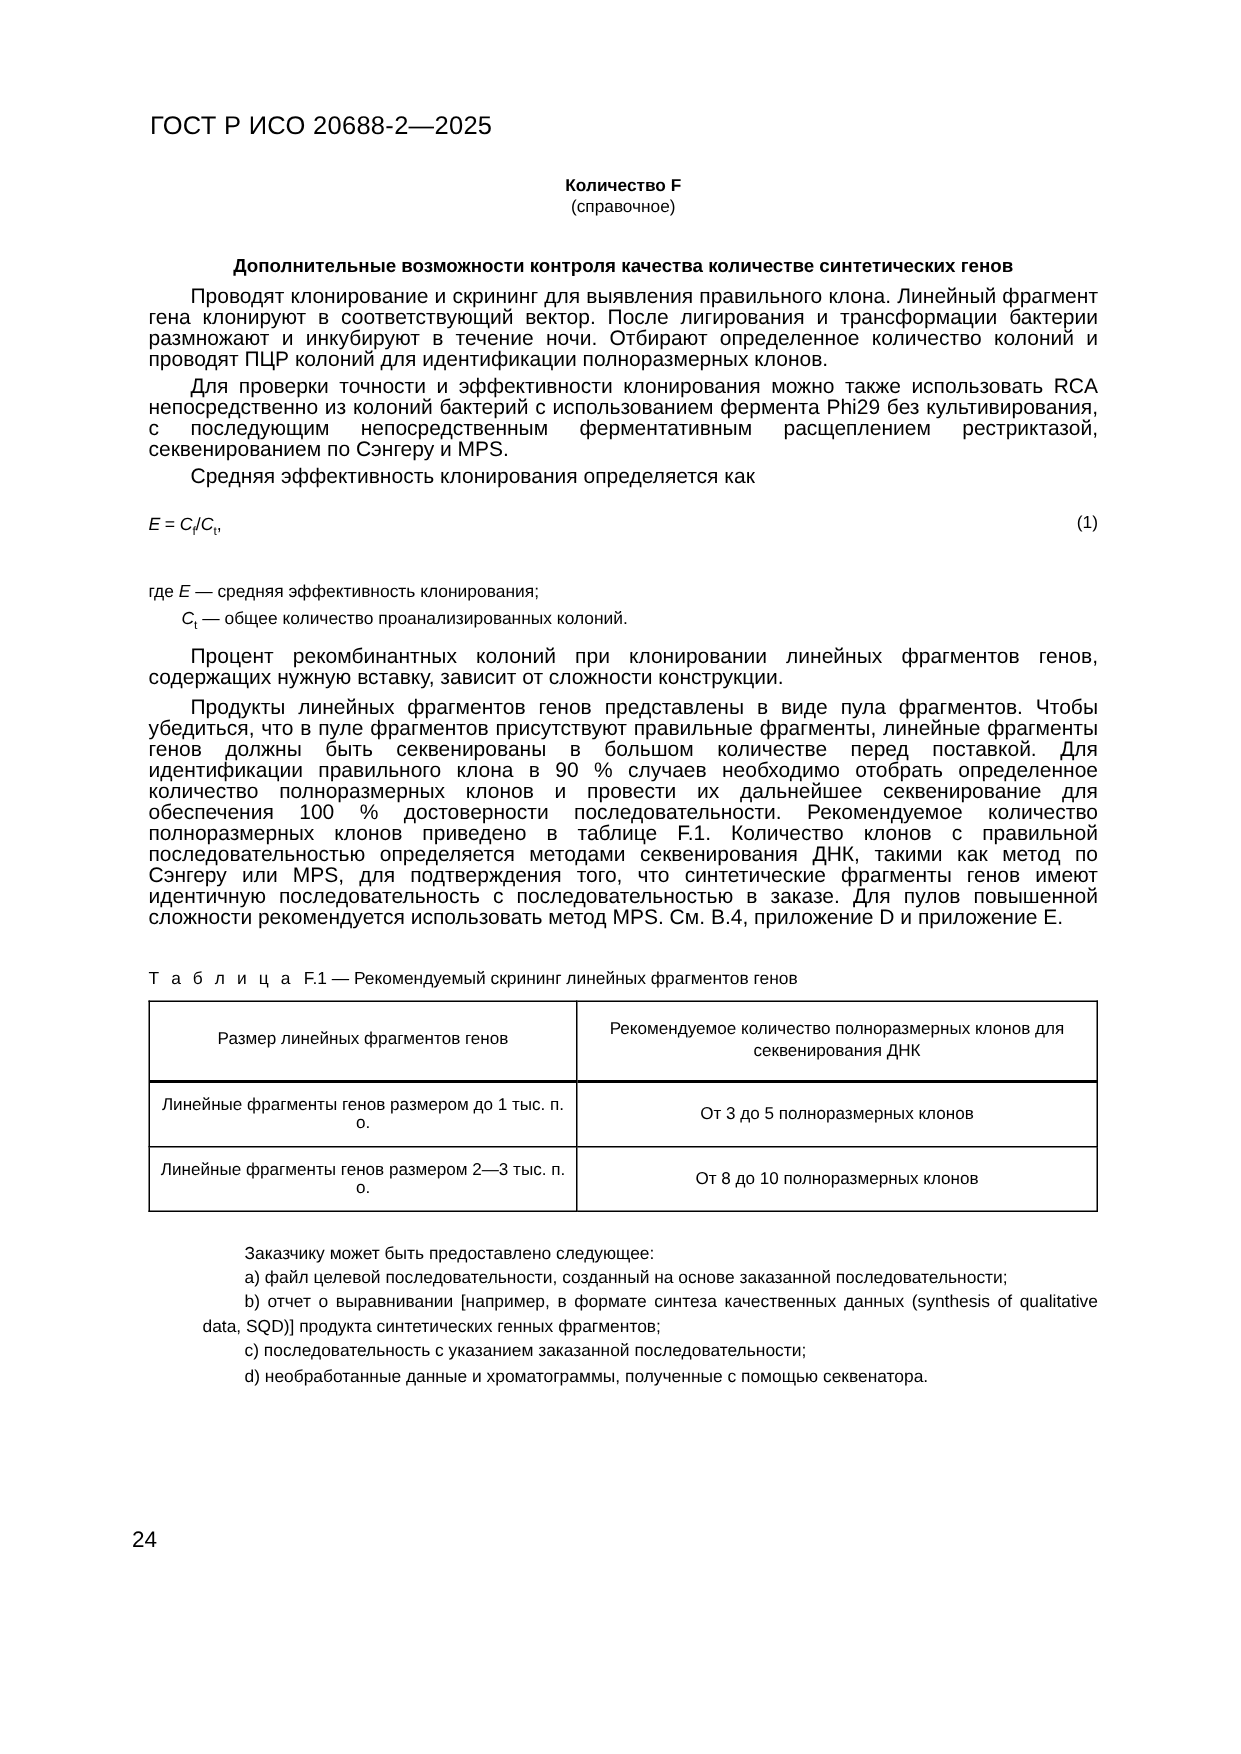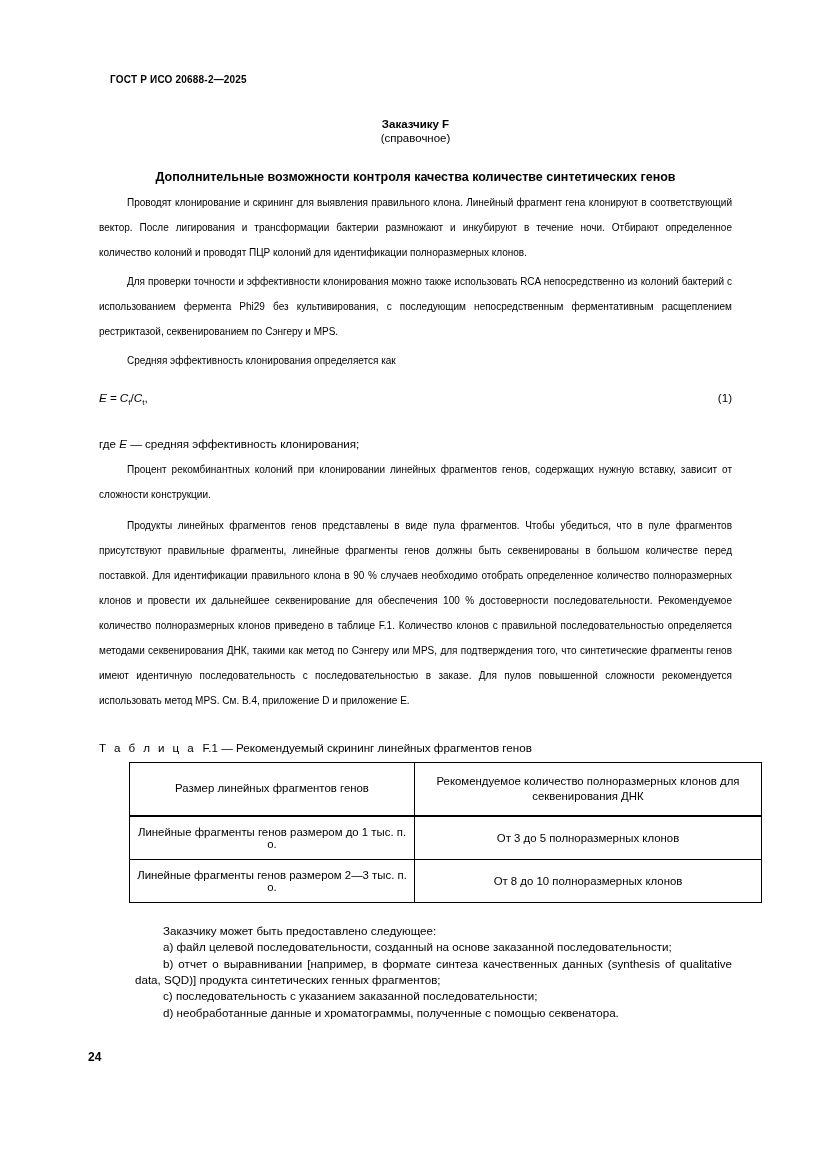--- a/index.html
+++ b/index.html
@@ -22,24 +22,24 @@
   }
   .content {
     position: absolute;
     left: 99px;
     top: 0;
     width: 633px;
   }
 
   .doc-header {
     position: absolute;
-    left: 110px;
+    left: 100px;
     top: 74px;
-    font-size: 10px;
-    font-weight: bold;
+    font-size: 17px;
+    font-weight: normal;
     letter-spacing: 0.2px;
   }
 
   .annex-label {
     text-align: center;
     font-size: 11.5px;
     font-weight: bold;
     margin: 0;
   }
   .annex-sub {
@@ -56,22 +56,22 @@
   }
 
   .sec-head {
     font-size: 11.5px;
     font-weight: bold;
     margin: 26px 0 0 0;
     text-indent: 28px;
   }
 
   p.body-text {
-    font-size: 10px;
-    line-height: 25px;
+    font-size: 14px;
+    line-height: 14px;
     margin: 4px 0 0 0;
     text-align: justify;
     text-indent: 28px;
     hyphens: none;
   }
   p.body-text.first {
     margin-top: 6px;
   }
 
   .formula-row {
@@ -123,21 +123,20 @@
   }
   .table-caption .spaced {
     letter-spacing: 2.4px;
   }
 
   table.f-table {
     width: 633px;
     border-collapse: collapse;
     table-layout: fixed;
     font-size: 11.4px;
-    margin-left: 30px;
   }
   table.f-table td {
     border: 1px solid #000000;
     text-align: center;
     vertical-align: middle;
     padding: 8px 6px;
   }
   table.f-table td.col1 { width: 272px; }
   table.f-table thead td {
     padding: 11px 6px;
@@ -162,54 +161,54 @@
     text-align: justify;
     text-indent: 28px;
   }
   p.list-item.lead {
     margin-bottom: 0;
   }
 
   .page-number {
     position: absolute;
     left: 88px;
-    top: 1050px;
-    font-size: 12px;
-    font-weight: bold;
+    top: 1018px;
+    font-size: 15px;
   }
 </style>
 </head>
 <body>
 
 <div class="page">
 
   <div class="doc-header">ГОСТ Р ИСО 20688-2—2025</div>
 
   <div class="content" style="top:118px;">
 
-    <div class="annex-label">Заказчику F</div>
+    <div class="annex-label">Количество F</div>
 
     <div class="annex-sub">(справочное)</div>
 
     <div class="annex-title">Дополнительные возможности контроля качества количестве синтетических генов</div>
 
 
     <p class="body-text first">Проводят клонирование и скрининг для выявления правильного клона. Линейный фрагмент гена клонируют в соответствующий вектор. После лигирования и трансформации бактерии размножают и инкубируют в течение ночи. Отбирают определенное количество колоний и проводят ПЦР колоний для идентификации полноразмерных клонов.</p>
 
     <p class="body-text">Для проверки точности и эффективности клонирования можно также использовать RCA непосредственно из колоний бактерий с использованием фермента Phi29 без культивирования, с последующим непосредственным ферментативным расщеплением рестриктазой, секвенированием по Сэнгеру и MPS.</p>
 
     <p class="body-text">Средняя эффективность клонирования определяется как</p>
 
     <div class="formula-row">
       <span class="formula"><span class="var">E</span><span style="font-style:normal;padding:0 3px;">=</span><span class="var">C</span><sub>f</sub><span style="font-style:normal;">/</span><span class="var">C</span><sub>t</sub><span style="font-style:normal;">,</span></span>
       <span class="eqnum">(1)</span>
     </div>
 
     <div class="where-block">
       <div class="where-line"><span>где</span> <span class="var">E</span> <span>— средняя эффективность клонирования;</span></div>
+      <div class="where-line indent"><span class="var"><span>C</span><sub>t</sub></span> <span>— общее количество проанализированных колоний.</span></div>
     </div>
 
     <p class="body-text">Процент рекомбинантных колоний при клонировании линейных фрагментов генов, содержащих нужную вставку, зависит от сложности конструкции.</p>
 
 
     <p class="body-text first">Продукты линейных фрагментов генов представлены в виде пула фрагментов. Чтобы убедиться, что в пуле фрагментов присутствуют правильные фрагменты, линейные фрагменты генов должны быть секвенированы в большом количестве перед поставкой. Для идентификации правильного клона в 90 % случаев необходимо отобрать определенное количество полноразмерных клонов и провести их дальнейшее секвенирование для обеспечения 100 % достоверности последовательности. Рекомендуемое количество полноразмерных клонов приведено в таблице F.1. Количество клонов с правильной последовательностью определяется методами секвенирования ДНК, такими как метод по Сэнгеру или MPS, для подтверждения того, что синтетические фрагменты генов имеют идентичную последовательность с последовательностью в заказе. Для пулов повышенной сложности рекомендуется использовать метод MPS. См. B.4, приложение D и приложение E.</p>
 
     <div class="table-caption"><span class="spaced">Т а б л и ц а</span>&nbsp; <span>F.1</span> <span>— Рекомендуемый скрининг линейных фрагментов генов</span></div>
 
     <table class="f-table">

